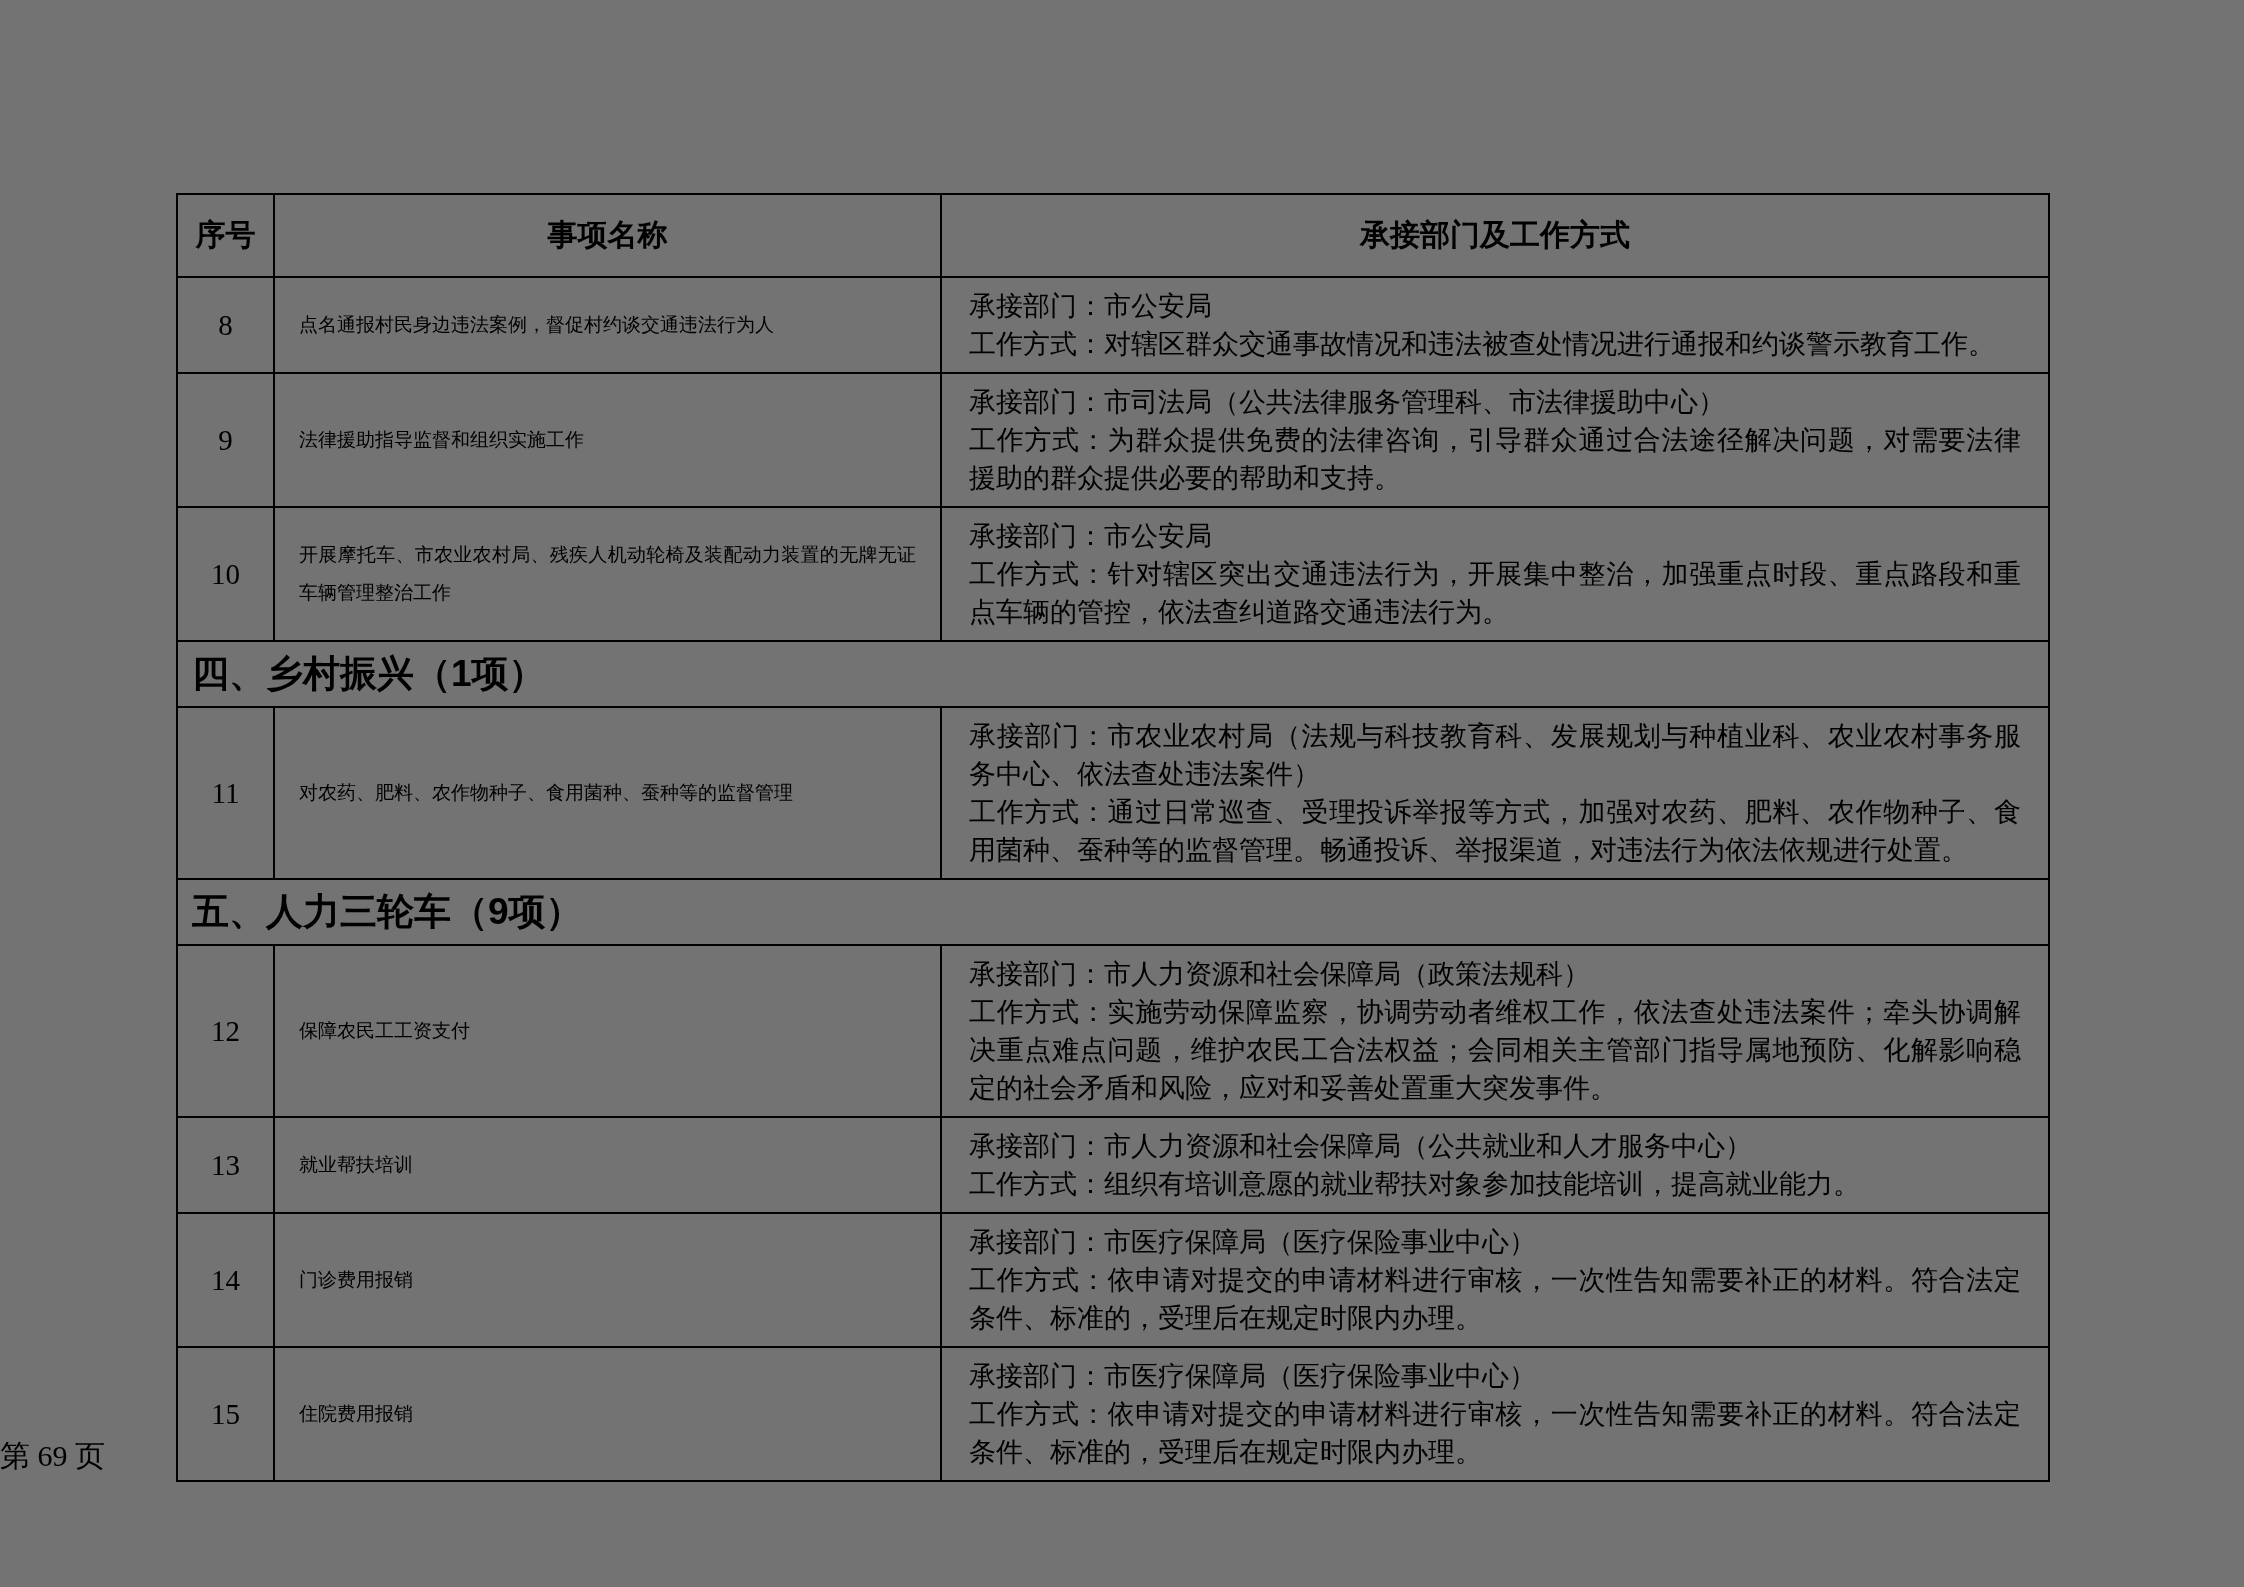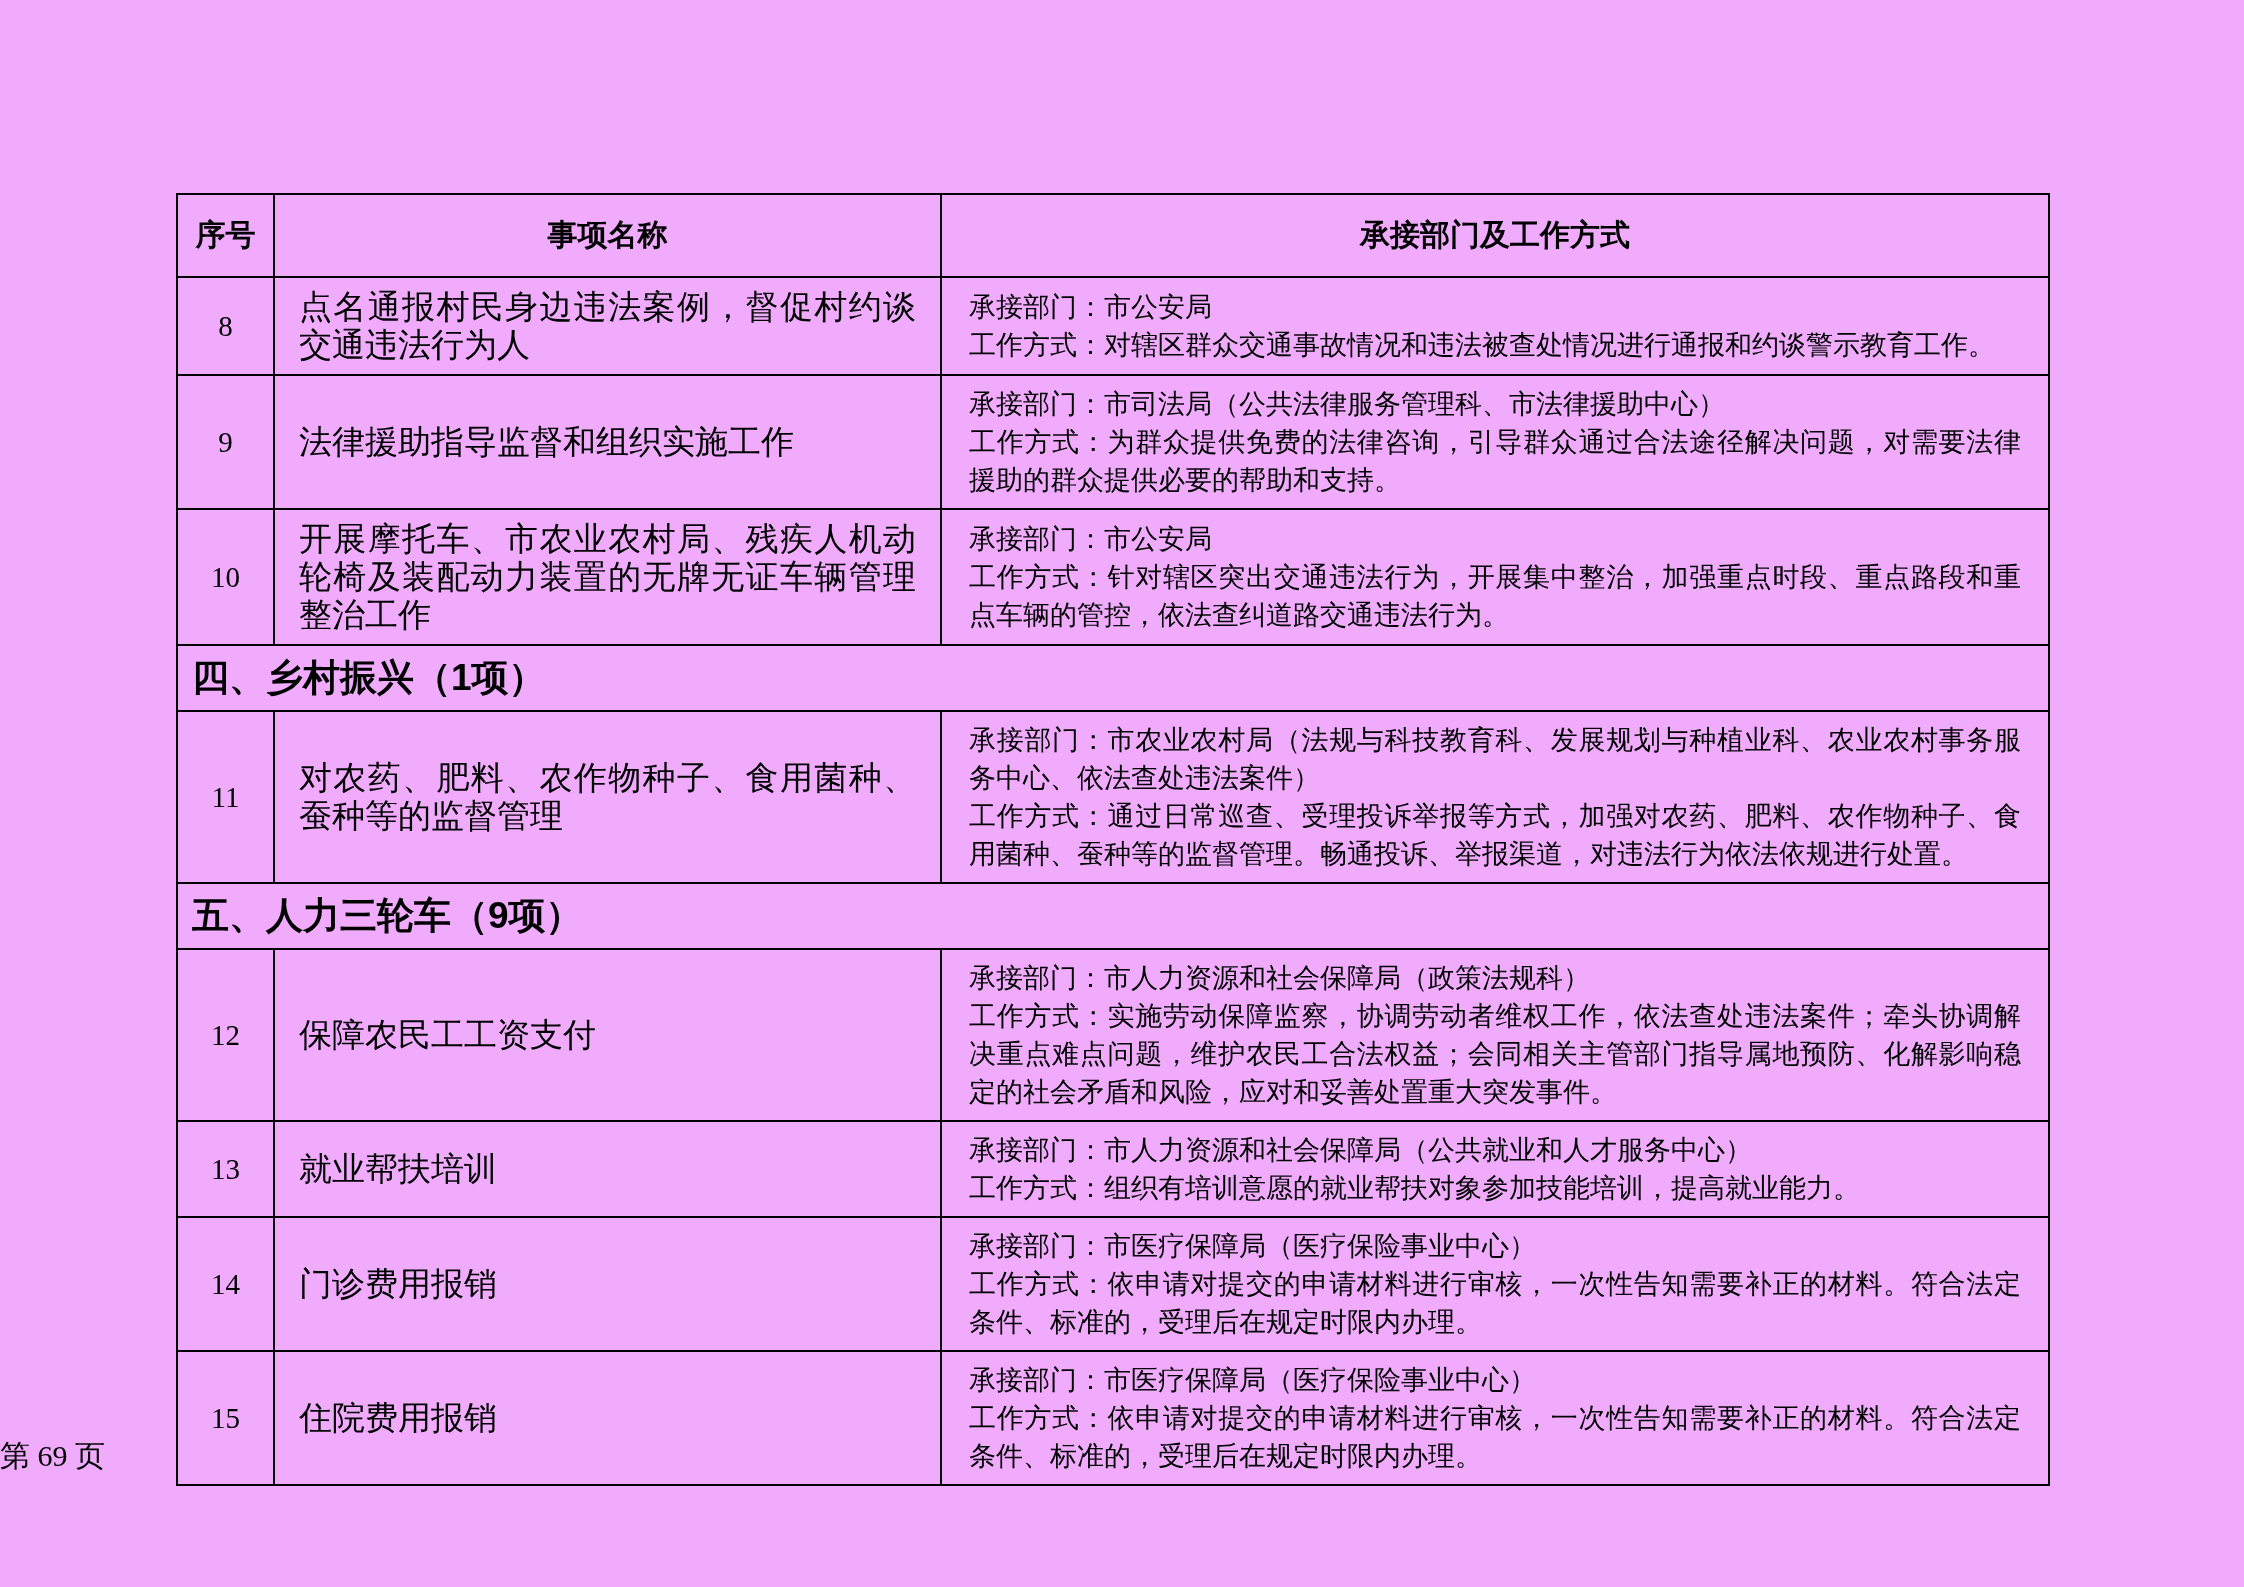--- a/index.html
+++ b/index.html
@@ -1,20 +1,20 @@
 <!DOCTYPE html>
 <html><head>
 <meta charset="utf-8">
 <style>
   html, body { margin: 0; padding: 0; background: #ffffff; }
   .page {
     position: relative;
     width: 2244px;
     height: 1587px;
-    background: #f0abfc;
+    background: #737373;
     color: #000000;
     font-family: "Liberation Serif", serif;
     overflow: hidden;
   }
   table.doc {
     position: absolute;
     left: 176px;
     top: 193px;
     width: 1872px;
     border-collapse: collapse;
@@ -32,21 +32,21 @@
     height: 81px;
     text-align: center;
     padding: 0;
   }
   td.no {
     text-align: center;
     font-size: 29px;
     padding: 0;
   }
   td.name {
-    font-size: 33px;
+    font-size: 19px;
     line-height: 38px;
     padding: 10px 24px;
     text-align: justify;
   }
   td.detail {
     font-size: 27px;
     line-height: 38px;
     padding: 9px 27px;
     text-align: justify;
     vertical-align: middle;

